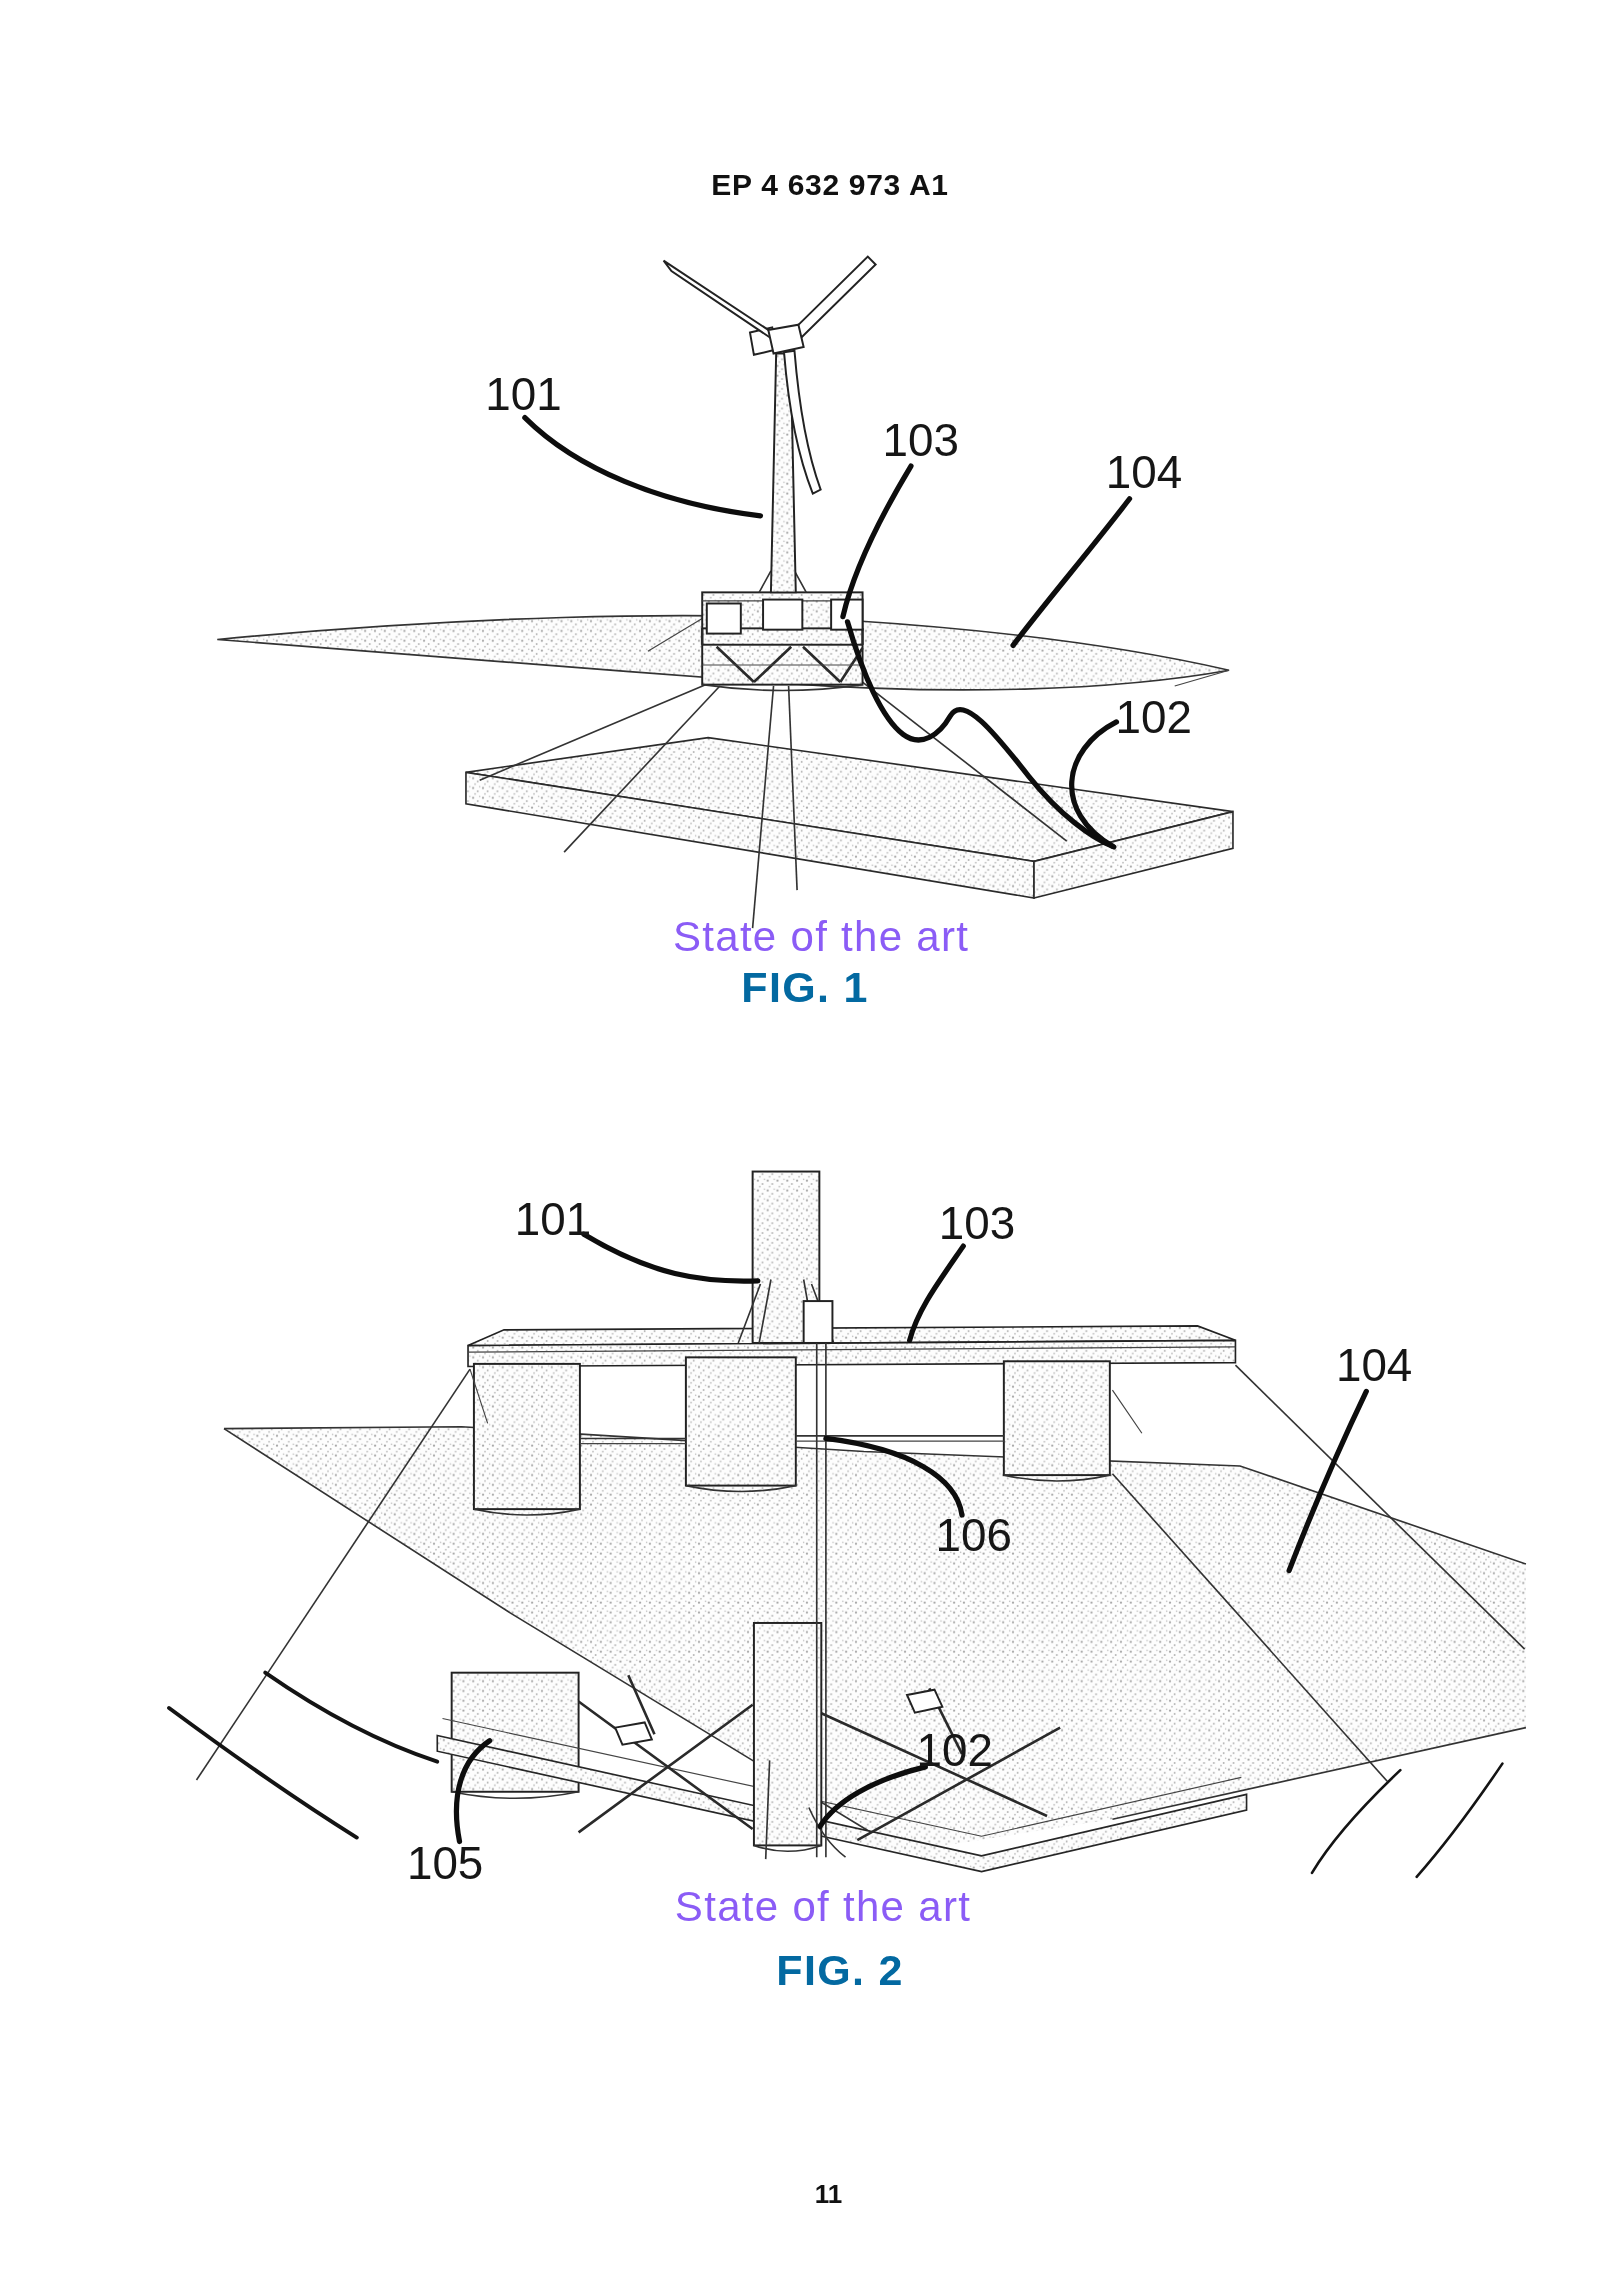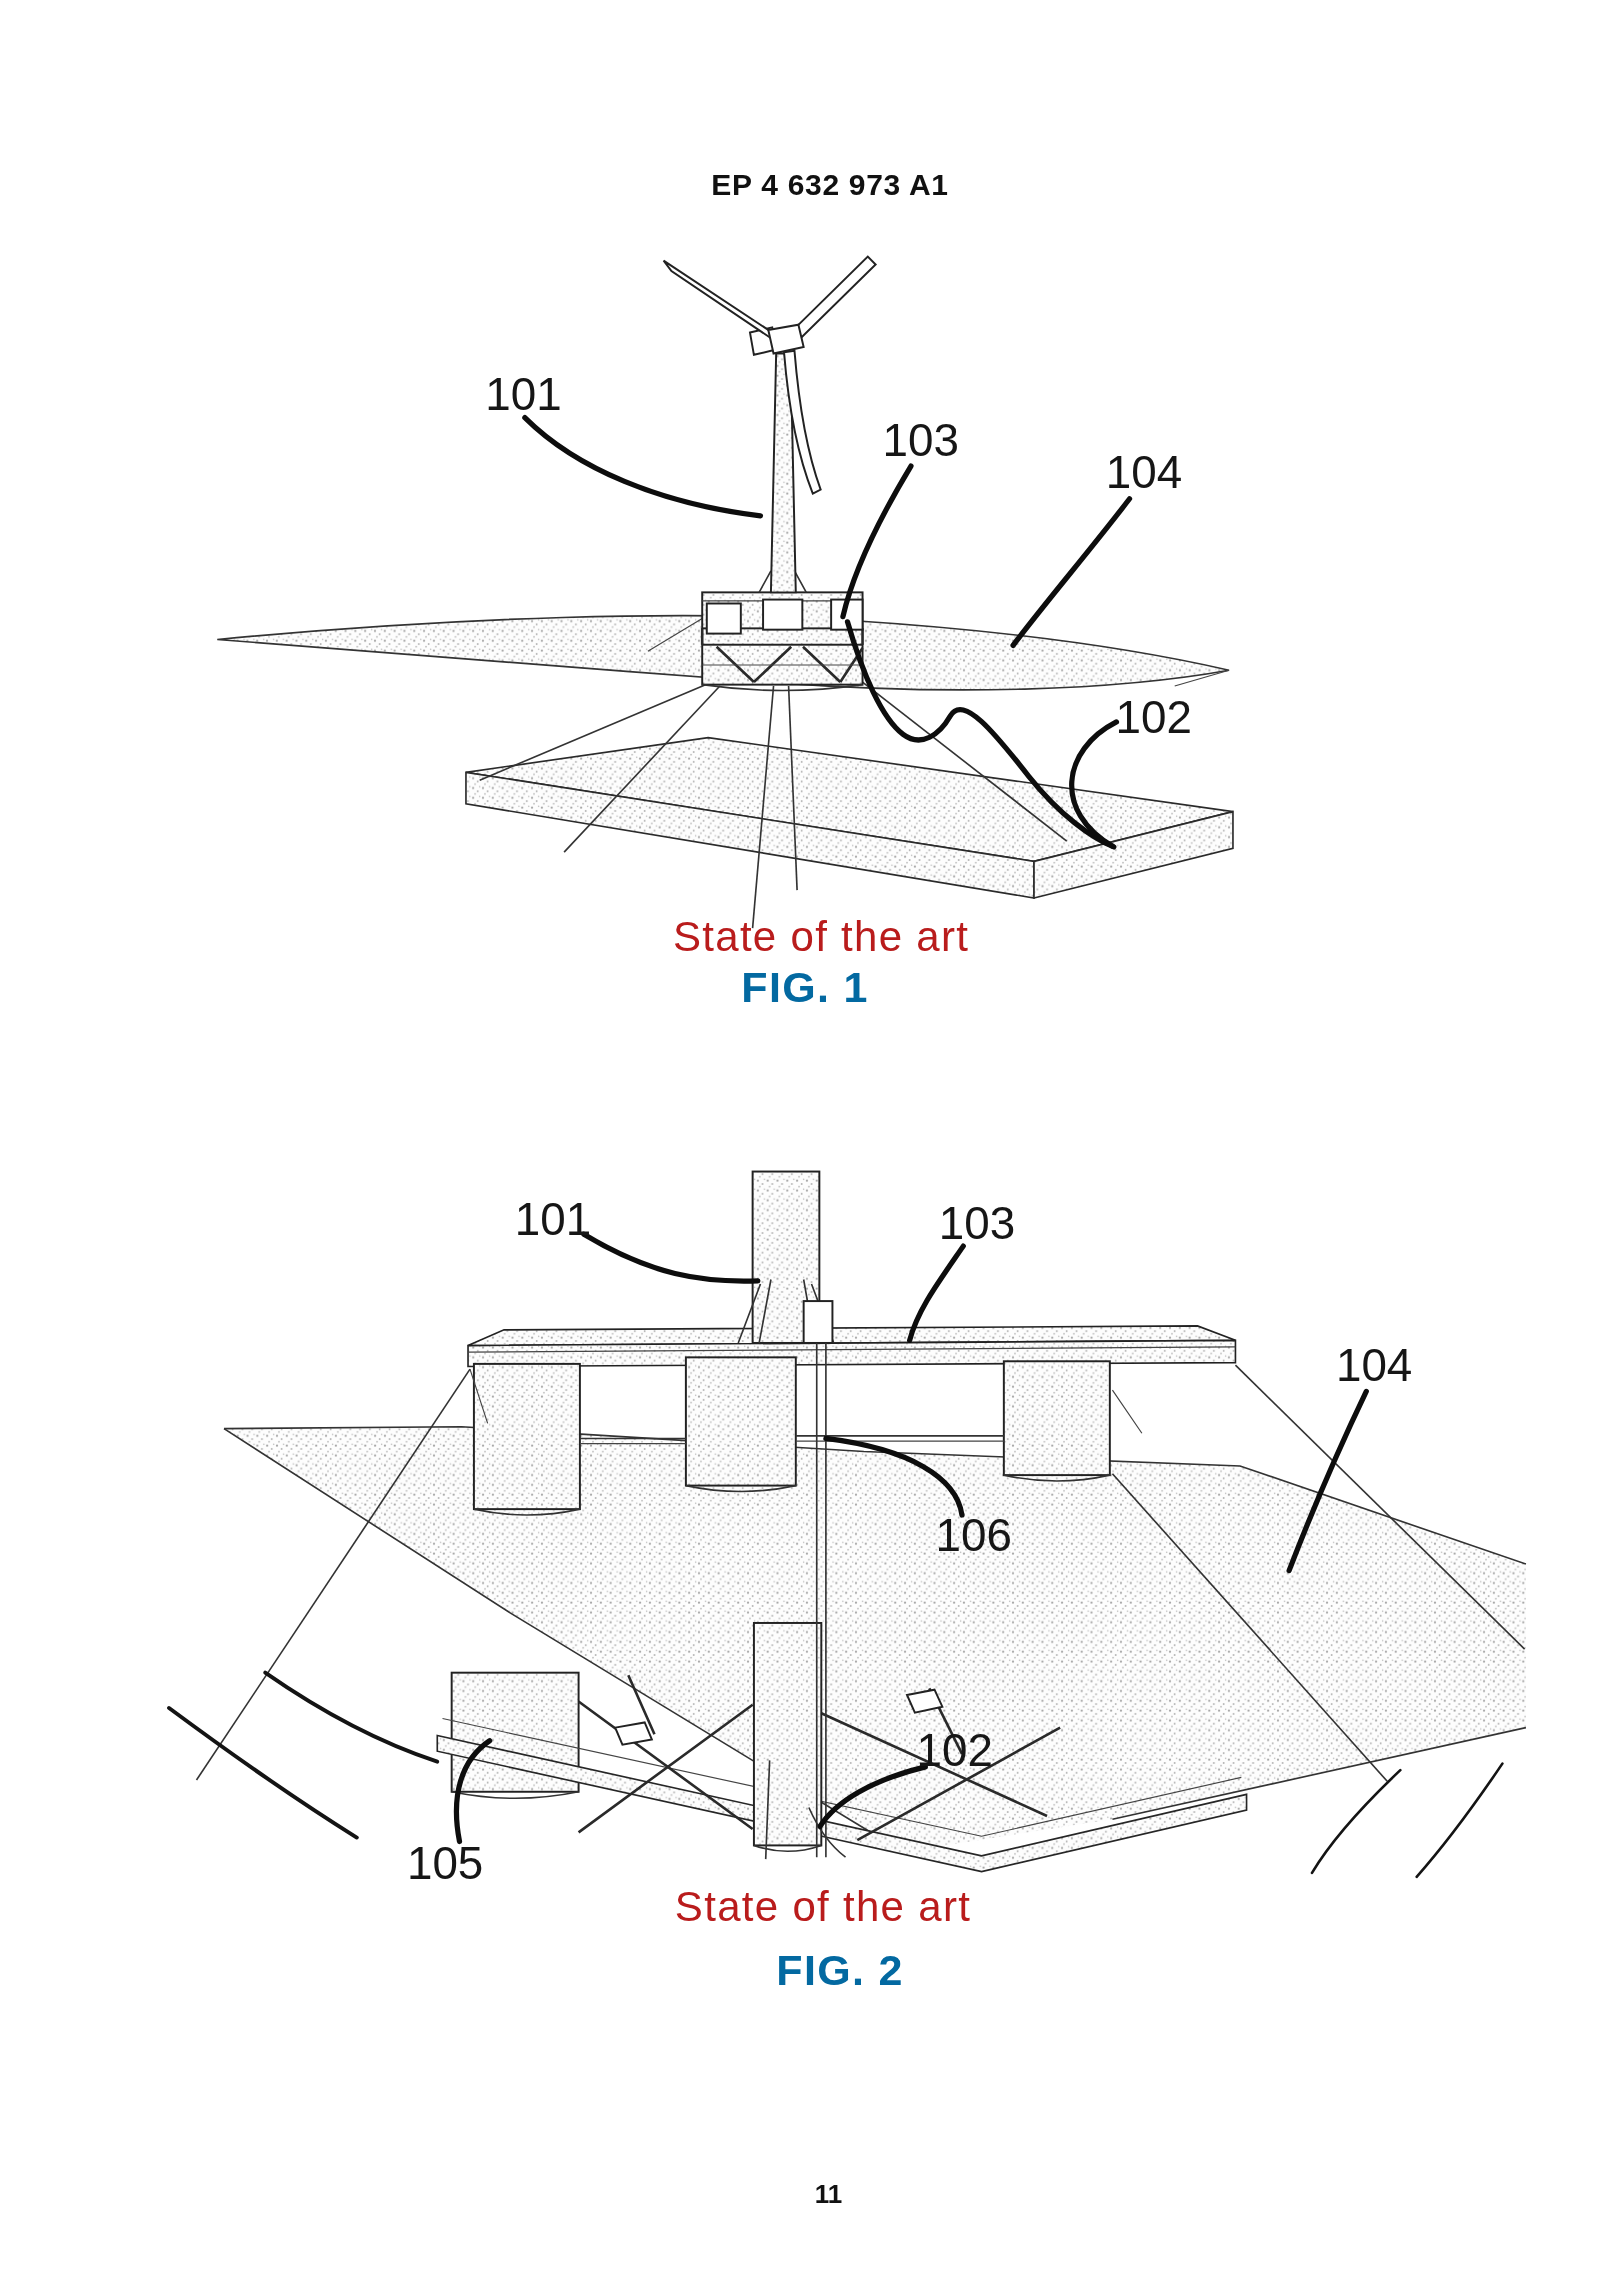--- a/index.html
+++ b/index.html
@@ -10,21 +10,21 @@
     font-family:"Liberation Sans", sans-serif;
     color:#111;
     overflow:hidden;
   }
   .hdr{
     position:absolute;top:126px;left:37px;width:1586px;
     text-align:center;font-size:30px;font-weight:bold;letter-spacing:0.7px;margin-top:42px;
   }
   .cap{
     position:absolute;text-align:center;
-    font-size:42px;letter-spacing:1.3px;color:#b91c1c;
+    font-size:42px;letter-spacing:1.3px;color:#8b5cf6;
   }
   .figlab{
     position:absolute;text-align:center;
     font-size:43px;font-weight:bold;letter-spacing:1.3px;color:#0369a1;
   }
   .pagenum{
     position:absolute;top:2179px;left:0;width:1657px;
     text-align:center;font-size:26px;font-weight:bold;
   }
   svg{position:absolute;left:0;}

